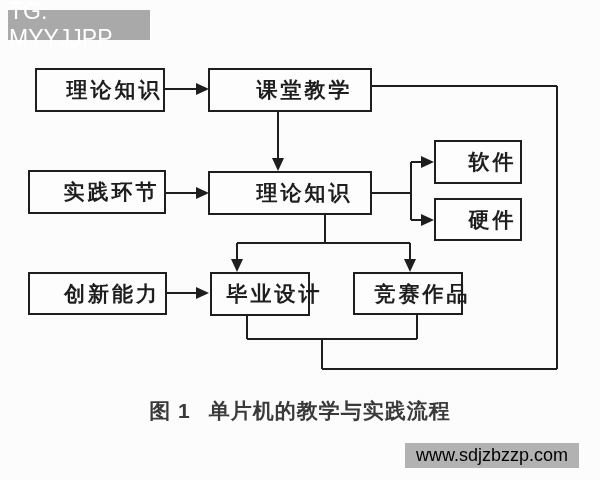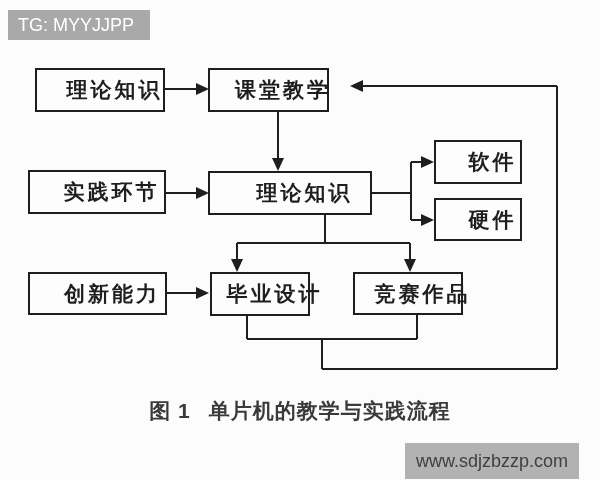--- a/index.html
+++ b/index.html
@@ -27,22 +27,22 @@
     display:flex;align-items:center;justify-content:center;
     font-family:"Liberation Serif","DejaVu Serif",serif;
     font-weight:bold;font-size:21px;color:var(--ink);
     letter-spacing:3px;text-indent:3px;white-space:nowrap;padding-left:26px;
   }
   .badge{
     position:absolute;display:flex;align-items:center;
     background:var(--badge_bg);color:var(--badge_text);
     font-family:"Liberation Sans",sans-serif;
   }
-  .badge.tg{left:8px;top:10px;width:142px;height:30px;font-size:18px;padding-left:10px;box-sizing:border-box;}
-  .badge.wm{left:405px;top:443px;width:174px;height:36px;font-size:18px;justify-content:center;background:var(--watermark_bg);color:#404040;}
+  .badge.tg{left:8px;top:10px;width:142px;height:30px;font-size:23px;padding-left:1px;box-sizing:border-box;}
+  .badge.wm{left:405px;top:443px;width:174px;height:25px;font-size:18px;justify-content:center;background:var(--watermark_bg);color:#000000;}
   .caption{
     position:absolute;left:0;right:0;top:397px;text-align:center;
     font-family:"Liberation Sans",sans-serif;font-weight:bold;
     font-size:21px;color:var(--caption_ink);letter-spacing:1px;
   }
   .caption .fig-num{margin-right:18px;}
 </style>
 </head>
 <body>
 
@@ -79,21 +79,21 @@
       <polygon points="421,156 434,162 421,168"></polygon>
       <polygon points="421,214 434,220 421,226"></polygon>
       <polygon points="231,259 243,259 237,272"></polygon>
       <polygon points="404,259 416,259 410,272"></polygon>
       <polygon points="363,80 363,92 350,86"></polygon>
     </g>
   </svg>
 
   <div class="node" style="left:35px;top:68px;width:130px;height:44px">理论知识</div>
 
-  <div class="node" style="left:208px;top:68px;width:121px;height:44px">课堂教学</div>
+  <div class="node" style="left:208px;top:68px;width:164px;height:44px">课堂教学</div>
 
   <div class="node" style="left:28px;top:170px;width:138px;height:44px">实践环节</div>
 
   <div class="node" style="left:208px;top:171px;width:164px;height:44px">理论知识</div>
 
   <div class="node" style="left:434px;top:140px;width:88px;height:44px">软件</div>
 
   <div class="node" style="left:434px;top:198px;width:88px;height:43px">硬件</div>
 
   <div class="node" style="left:28px;top:272px;width:139px;height:43px">创新能力</div>

